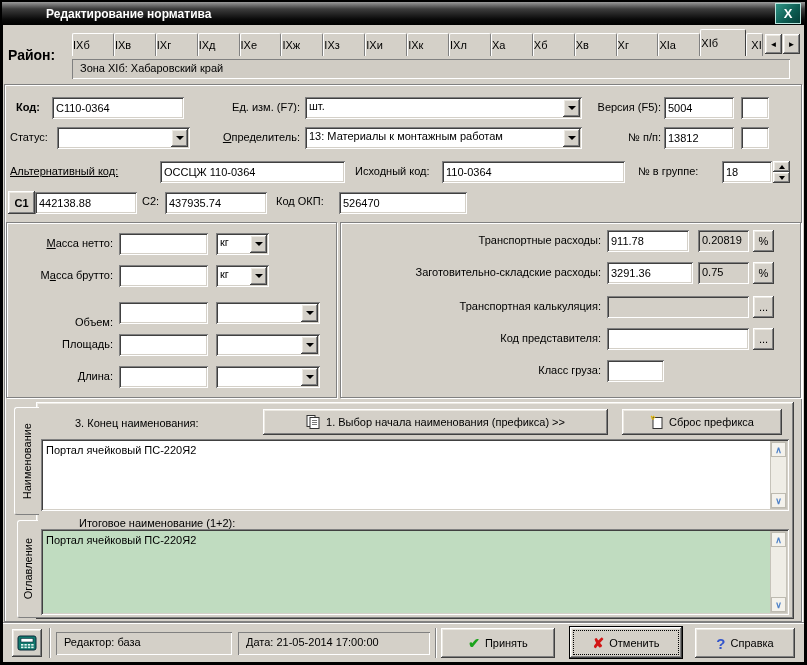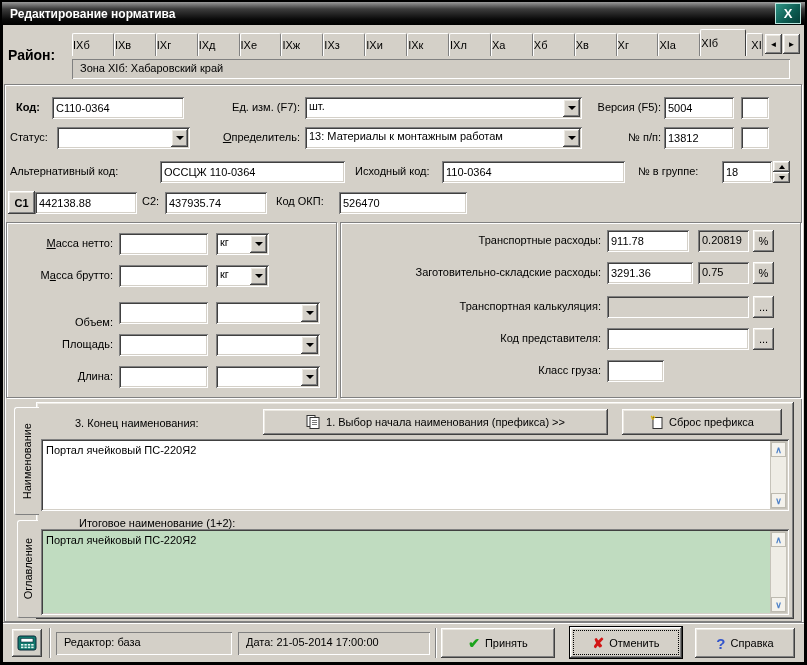--- a/index.html
+++ b/index.html
@@ -5,21 +5,21 @@
   html,body{margin:0;padding:0;background:#555;}
   *{box-sizing:border-box;}
   .win{
     position:relative;width:807px;height:665px;background:#000;
     font-family:"Liberation Sans",sans-serif;font-size:11px;color:#000;
     overflow:hidden;
   }
   .titlebar{
     position:absolute;left:2px;top:2px;width:803px;height:23px;
     background:linear-gradient(180deg,#9a9a9a 0%,#3c3c3c 30%,#0a0a0a 75%,#000 100%);
-    display:flex;align-items:center;
+    display:flex;align-items:center;padding-left:36px;
   }
   .title{color:#fff;font-weight:bold;font-size:12px;padding-left:8px;}
   .closebtn{
     position:absolute;right:4px;top:1px;width:26px;height:21px;
     background:linear-gradient(135deg,#2f9486 0%,#0c5a50 60%,#063f38 100%);
     border:1px solid #b9e6de;display:flex;align-items:center;justify-content:center;
     color:#fff;font-weight:bold;font-size:13px;cursor:default;
   }
   .content{position:absolute;left:3px;top:25px;width:801px;height:637px;background:#d4d0c8;}
   .abs{position:absolute;}
@@ -208,21 +208,21 @@
     <div class="combo" style="left:302px;top:102px;width:277px;">
       <span class="ctext">13: Материалы к монтажным работам</span>
       <span class="cbtn">
           <i class="tri-down"></i>
         </span>
     </div>
     <span class="lbl r" style="left:577px;top:106px;width:81px;">№ п/п:</span>
     <input class="field sunken" style="left: 661px; top: 102px; width: 70px;" value="13812">
     <input class="field sunken" style="left: 738px; top: 102px; width: 28px;" value="">
 
-    <span class="lbl" style="left:7px;top:140px;">Альтернативный код:</span>
+    <span class="lbl" style="left:7px;top:140px;text-decoration:underline;">Альтернативный код:</span>
     <input class="field sunken" style="left: 157px; top: 136px; width: 185px;" value="ОССЦЖ 110-0364">
     <span class="lbl" style="left:352px;top:140px;">Исходный код:</span>
     <input class="field sunken gray" style="left: 439px; top: 136px; width: 183px;" value="110-0364">
     <span class="lbl" style="left:635px;top:140px;">№ в группе:</span>
     <input class="field sunken" style="left: 719px; top: 136px; width: 50px;" value="18">
     <div class="spin" style="left:770px;top:136px;">
       <div class="half t">
           <i class="tri-up-s"></i>
         </div>
       <div class="half bm">

